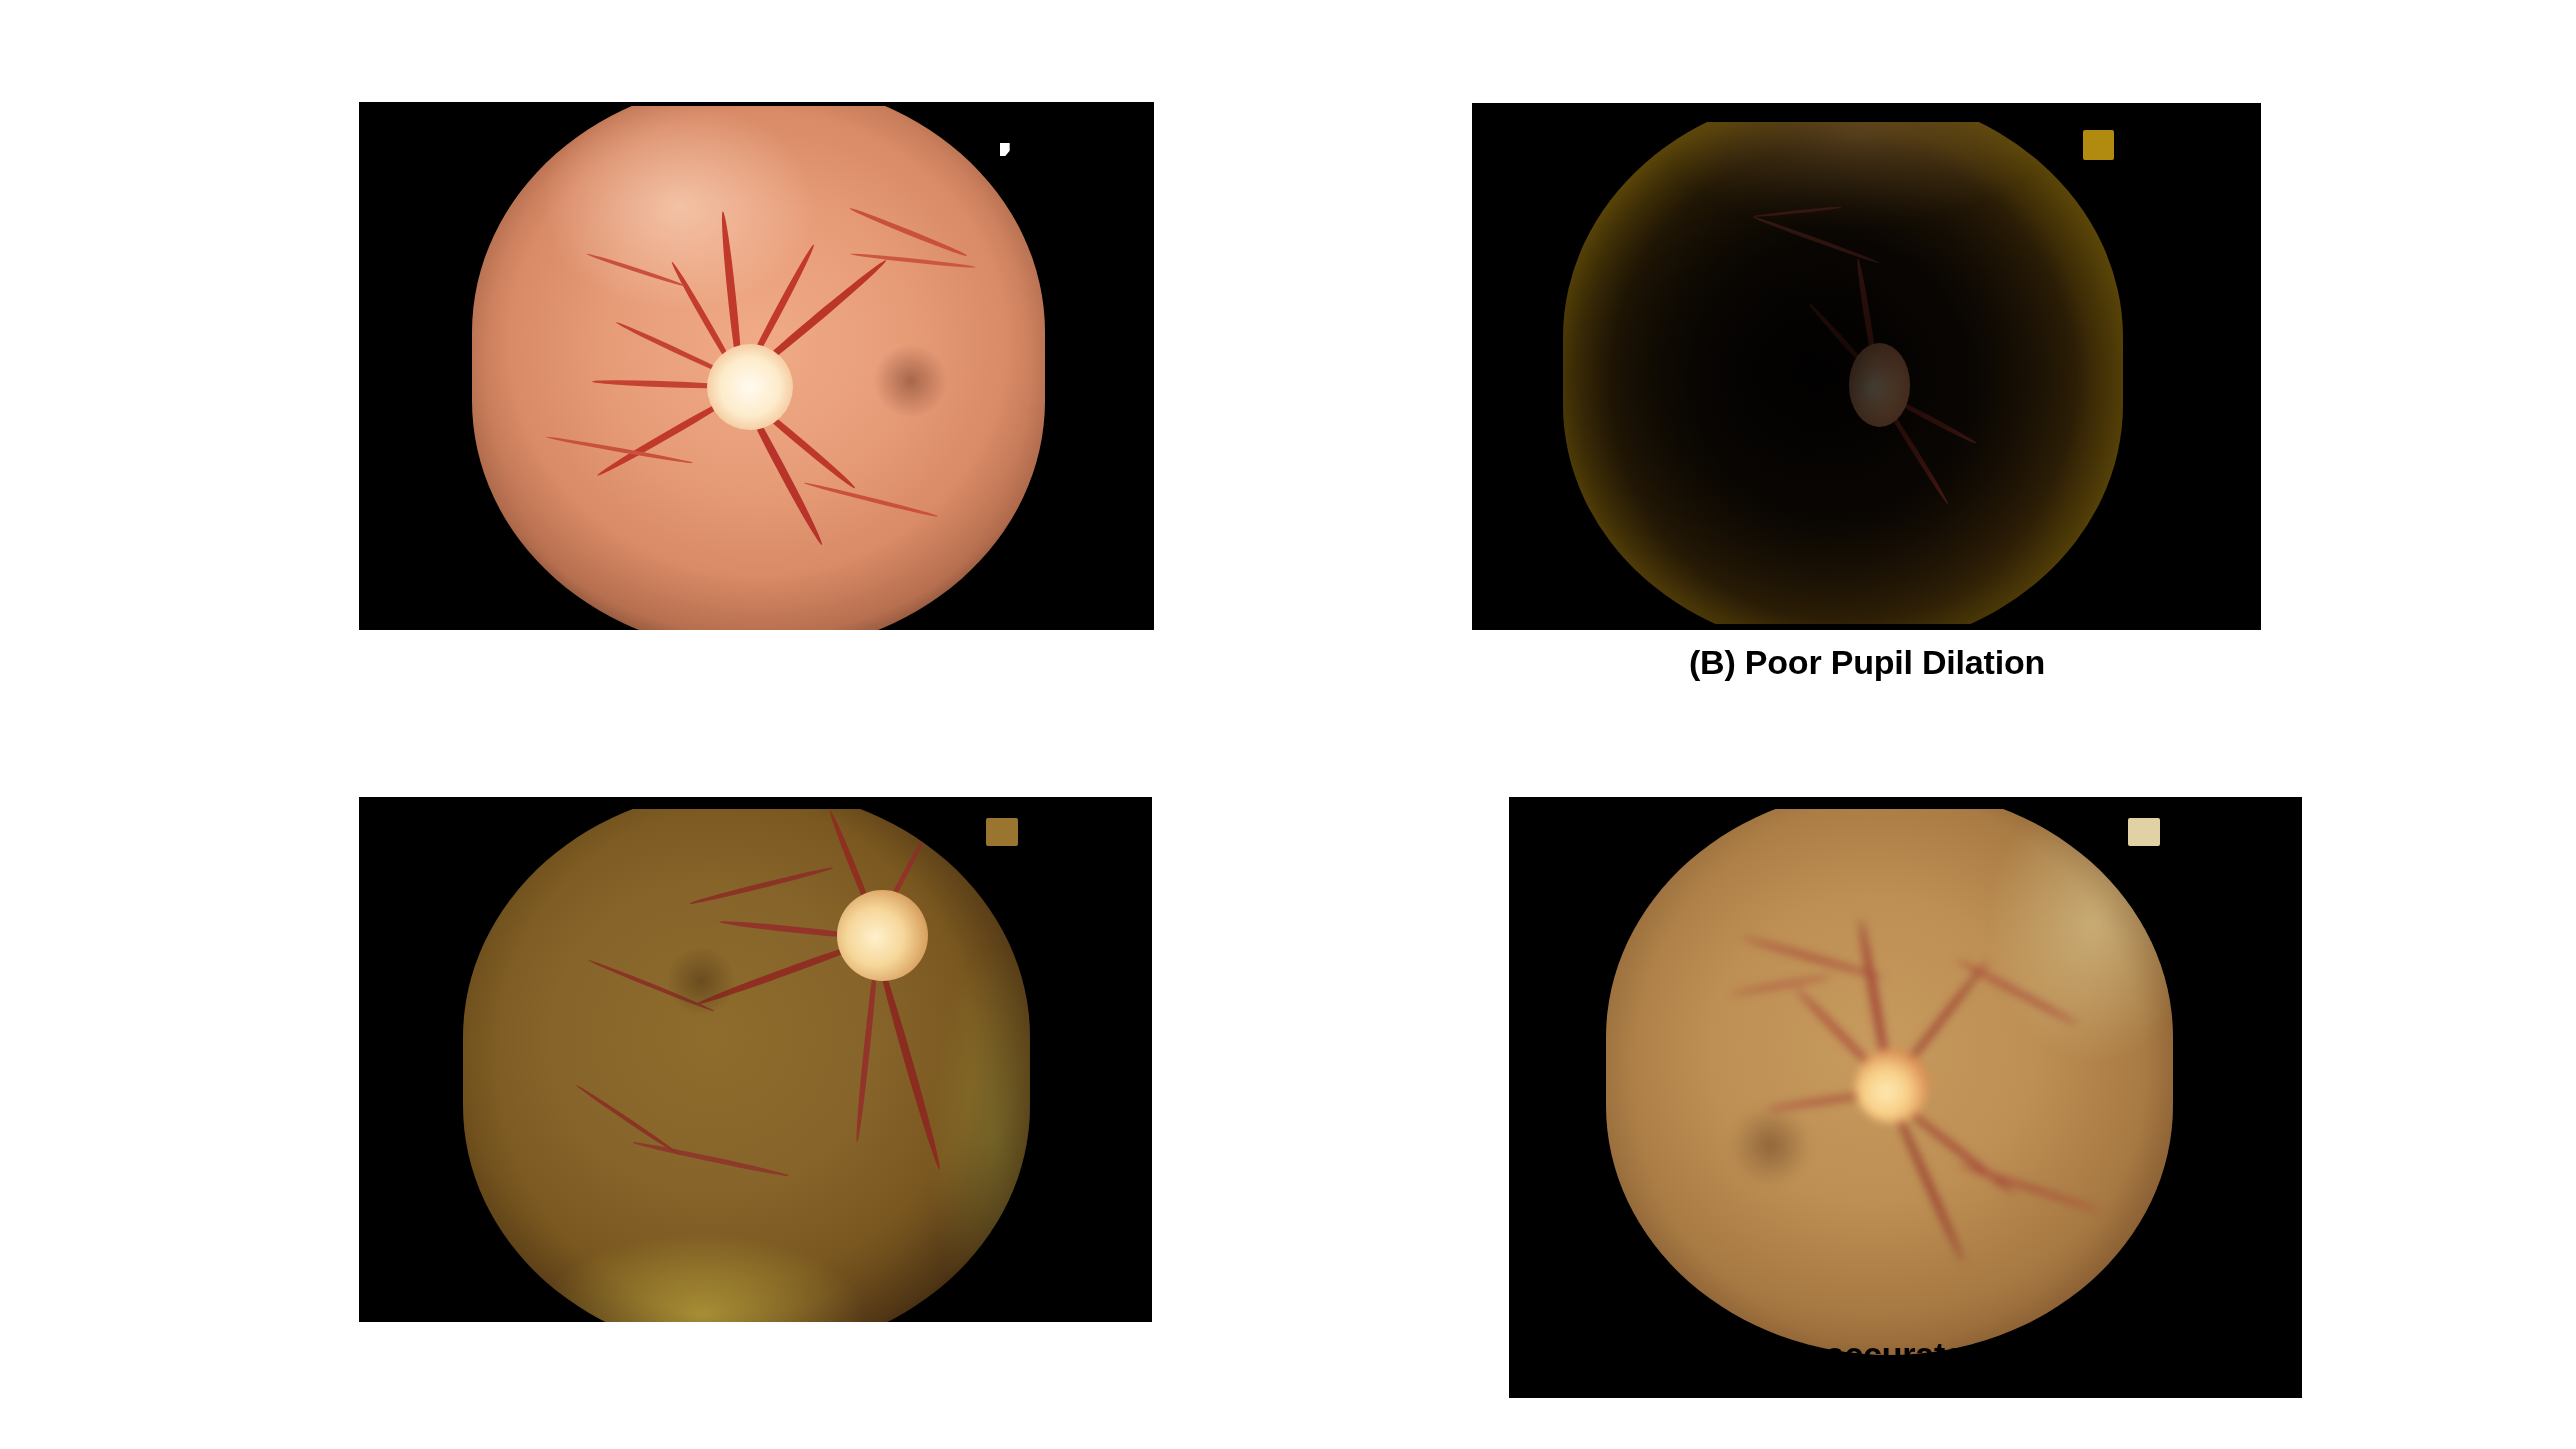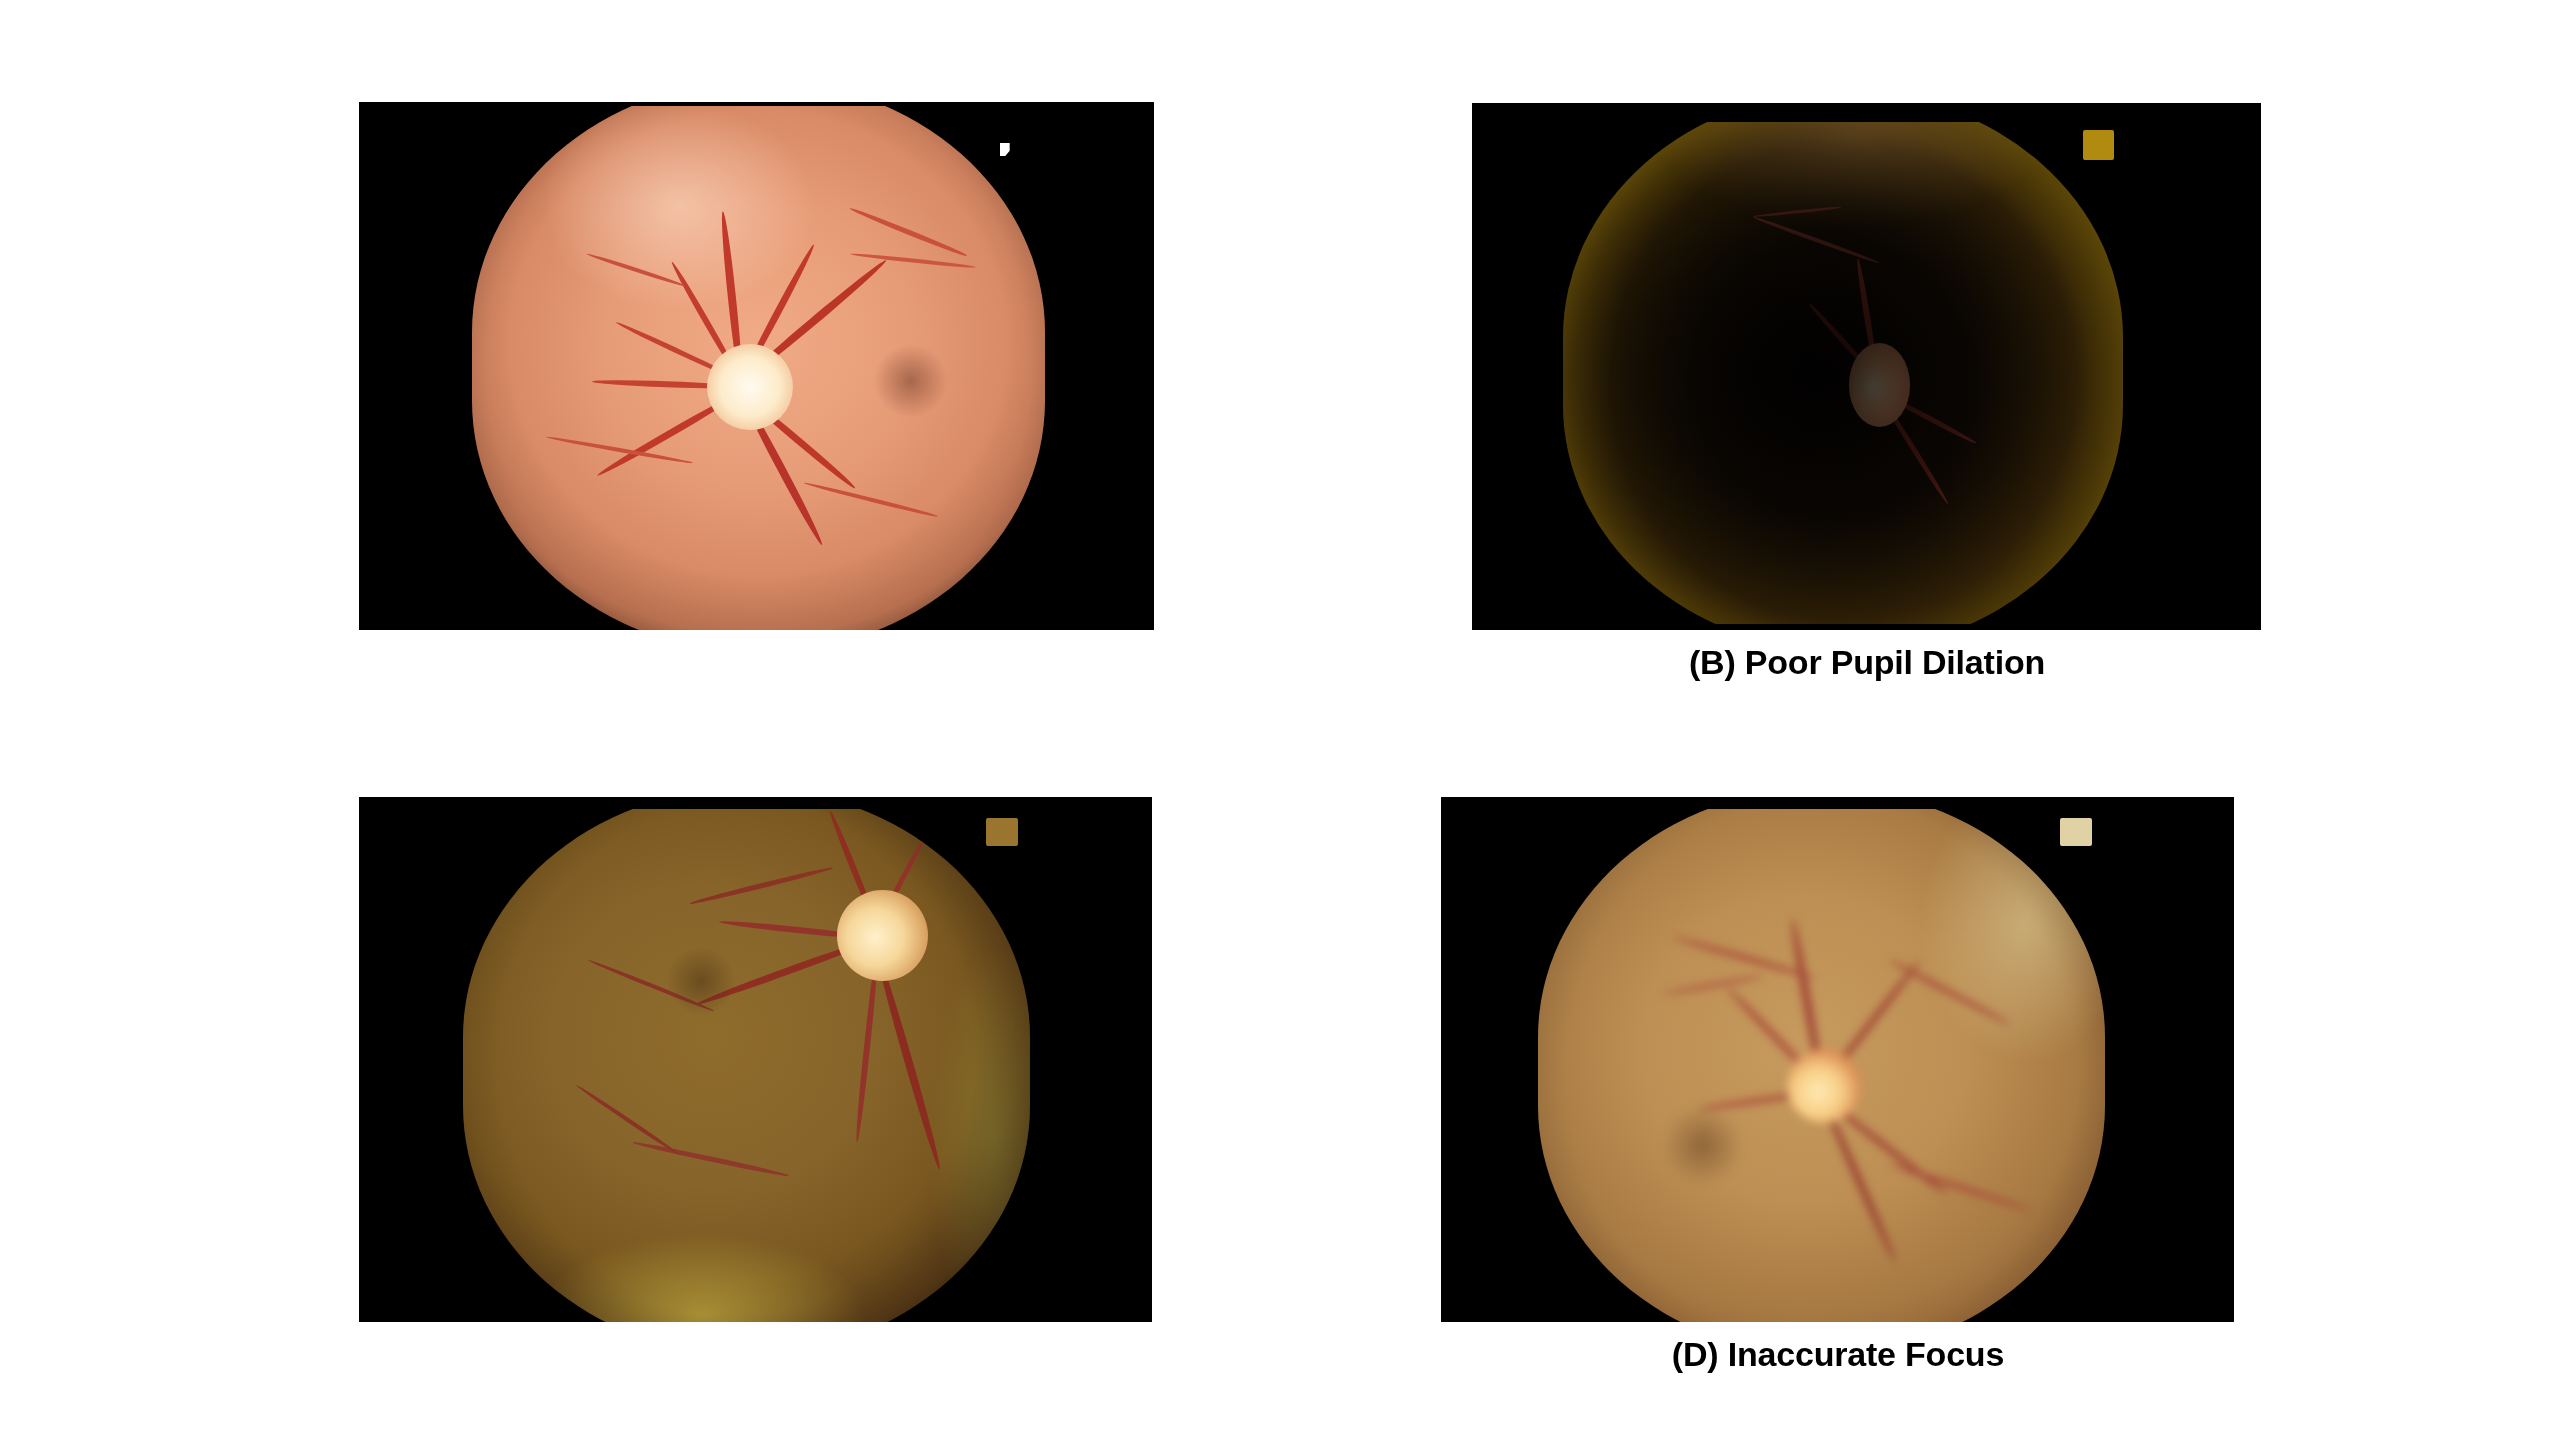--- a/index.html
+++ b/index.html
@@ -198,21 +198,21 @@
 
           <div class="layer shade"></div>
         </div>
         <div class="notch" style="right:11.6px; top:30px; width:32px; height:28px; background:#9a7530;"></div>
         <div class="crop-top" style="height:20.6px;"></div>
 
       </div>
     </div>
   </div>
 
-  <div class="panel" id="panelD" style="left:1441px; top:797px; width:793px; height:525px;">
+  <div class="panel" id="panelD" style="left:1509px; top:797px; width:793px; height:601px;">
     <div class="frame">
       <div class="fundus" style="left:97px; top:-9px; width:567px; height:567px;">
         <div class="fundus-clip">
           <div class="blur-wrap layer">
             <div class="layer hilite"></div>
 
             <div class="vessel" style="left:50%;top:52%;width:30%;height:7.7px;background:#a14436;transform:rotate(-100deg);"></div>
             <div class="vessel" style="left:50%;top:52%;width:24%;height:5.8px;background:#a9493a;transform:rotate(-134deg);"></div>
             <div class="vessel" style="left:50%;top:52%;width:28%;height:6.4px;background:#9e4234;transform:rotate(-52deg);"></div>
             <div class="vessel" style="left:50%;top:54%;width:32%;height:7px;background:#9a4032;transform:rotate(66deg);"></div>

